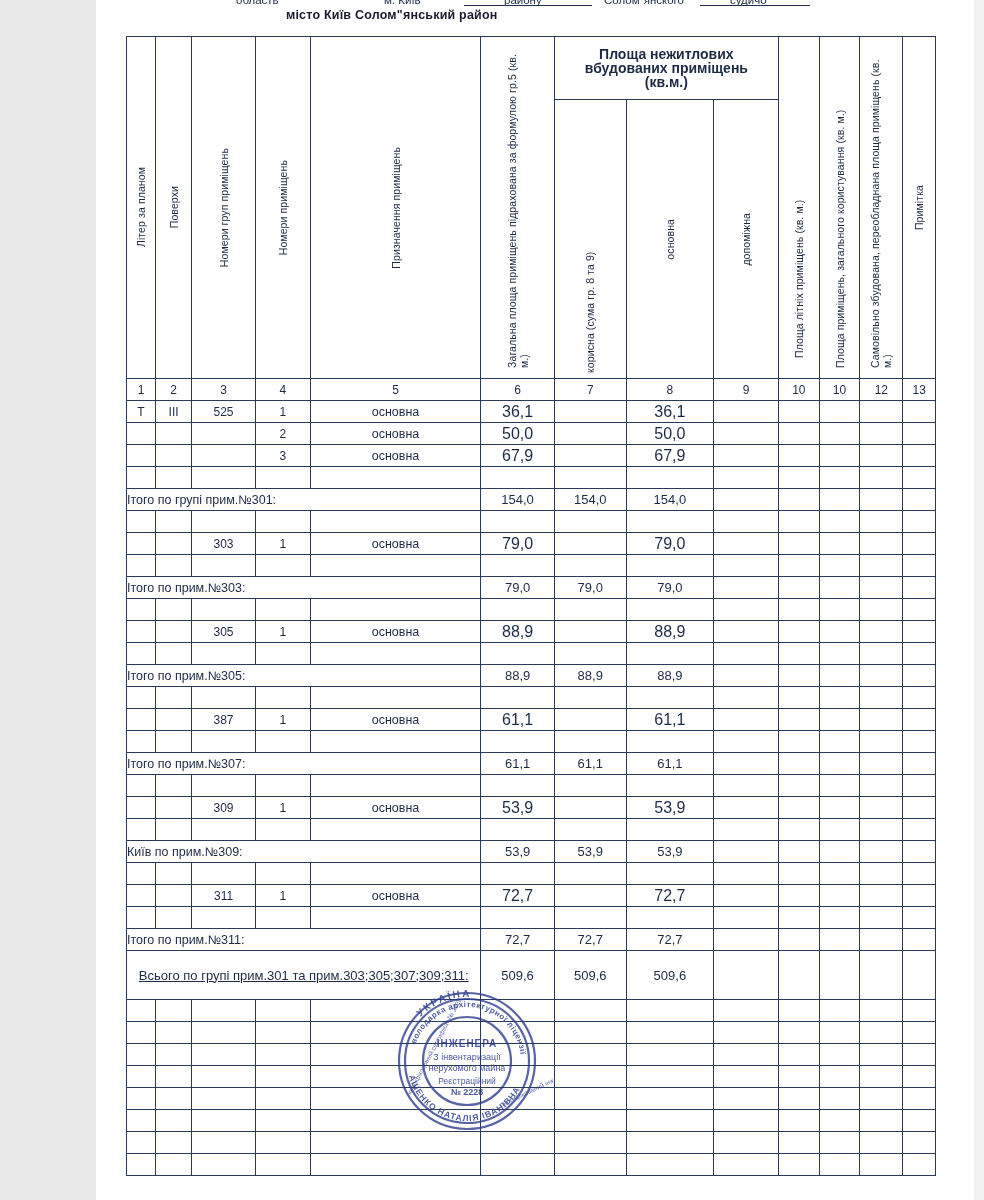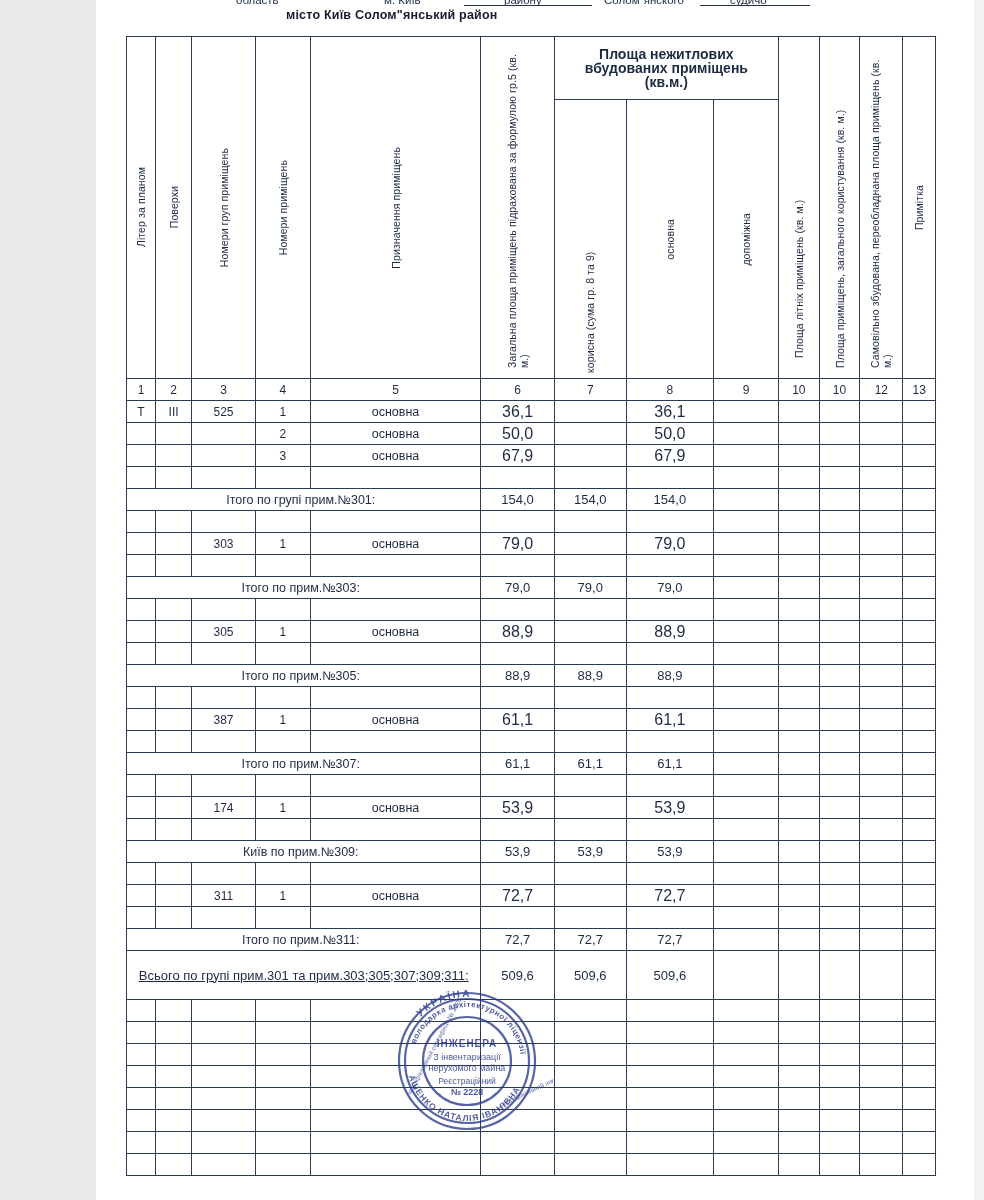--- a/index.html
+++ b/index.html
@@ -123,21 +123,21 @@
   }
   .datarow td { height: 26px; }
   .datarow td.txt { font-size: 12.5px; }
   .datarow td.num { font-size: 16px; }
   .totalrow td {
     font-weight: bold;
     font-size: 13px;
     height: 28px;
   }
   .totalrow td.label {
-    text-align: center;
+    text-align: left;
     padding-right: 6px;
     font-size: 12.5px;
   }
   .emptyrow td { height: 21px; }
   .blankrow td { height: 19px; }
   .grandlabel {
     text-align: center;
     font-weight: bold;
     font-size: 12.5px;
     line-height: 15px;
@@ -511,21 +511,21 @@
             <td></td>
             <td></td>
             <td></td>
             <td></td>
             <td></td>
             <td></td>
           </tr>
           <tr class="datarow">
             <td></td>
             <td></td>
-            <td class="bold">174</td>
+            <td class="bold">309</td>
             <td class="bold">1</td>
             <td class="txt">основна</td>
             <td class="num">53,9</td>
             <td class="num"></td>
             <td class="num">53,9</td>
             <td></td>
             <td></td>
             <td></td>
             <td></td>
             <td></td>

